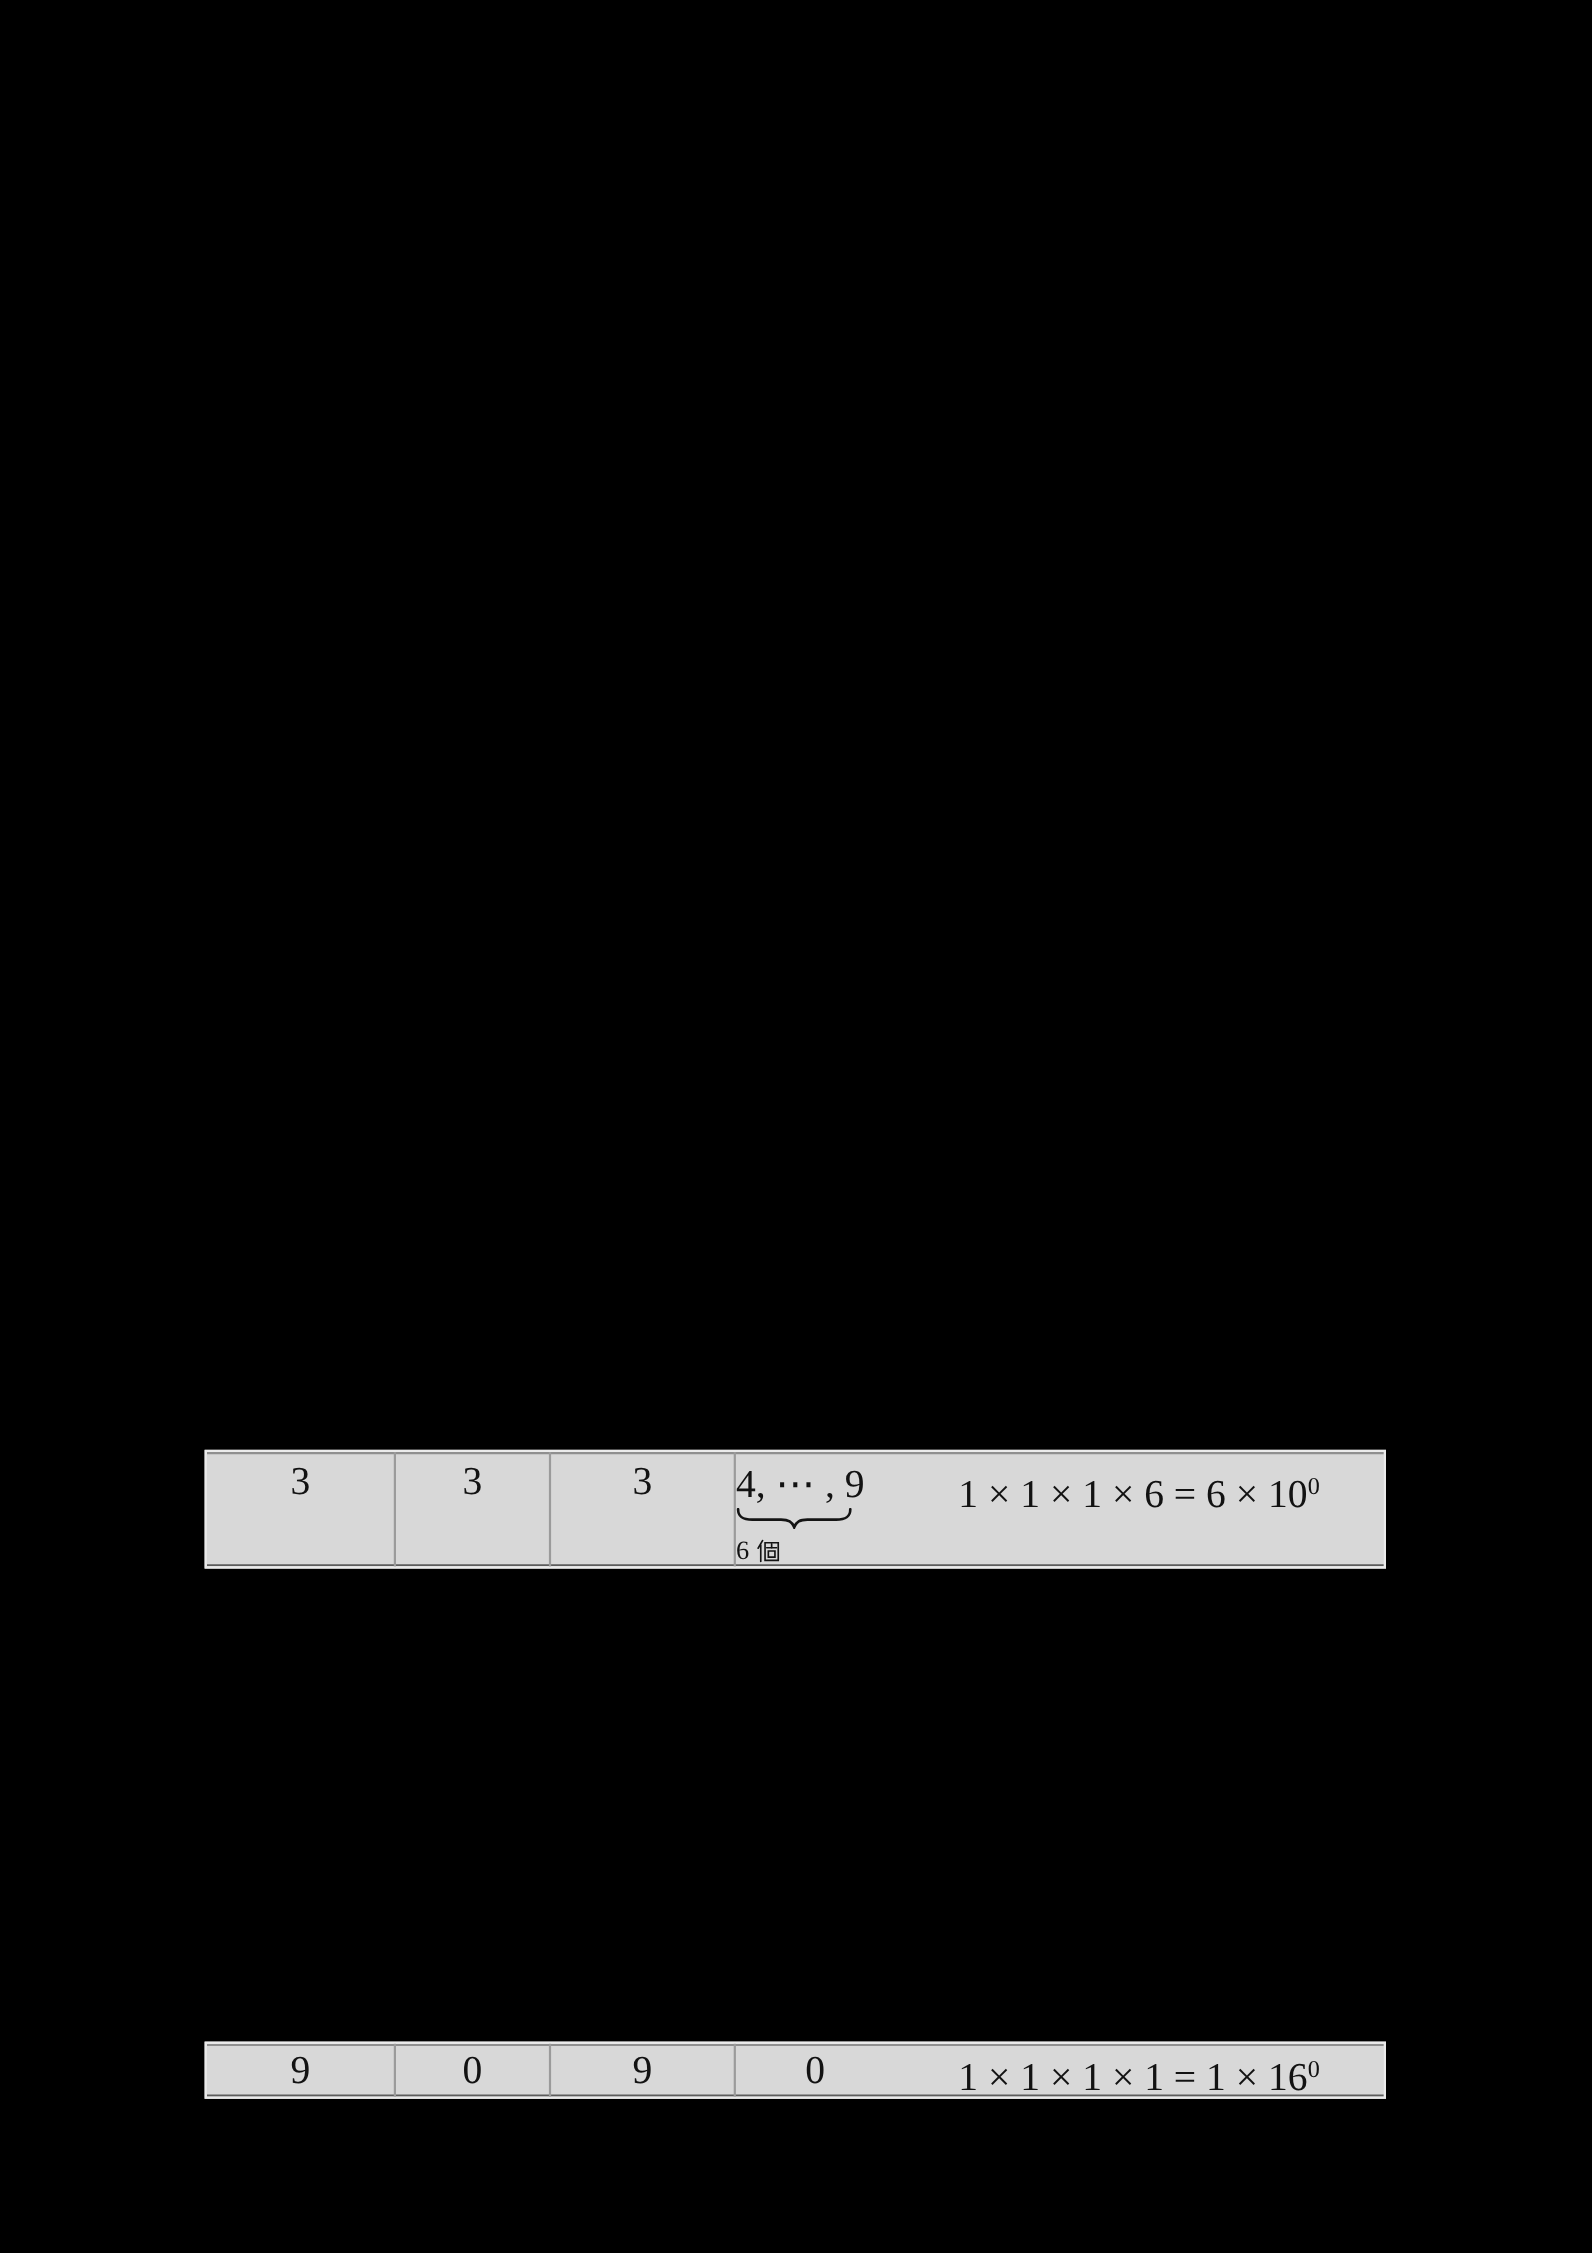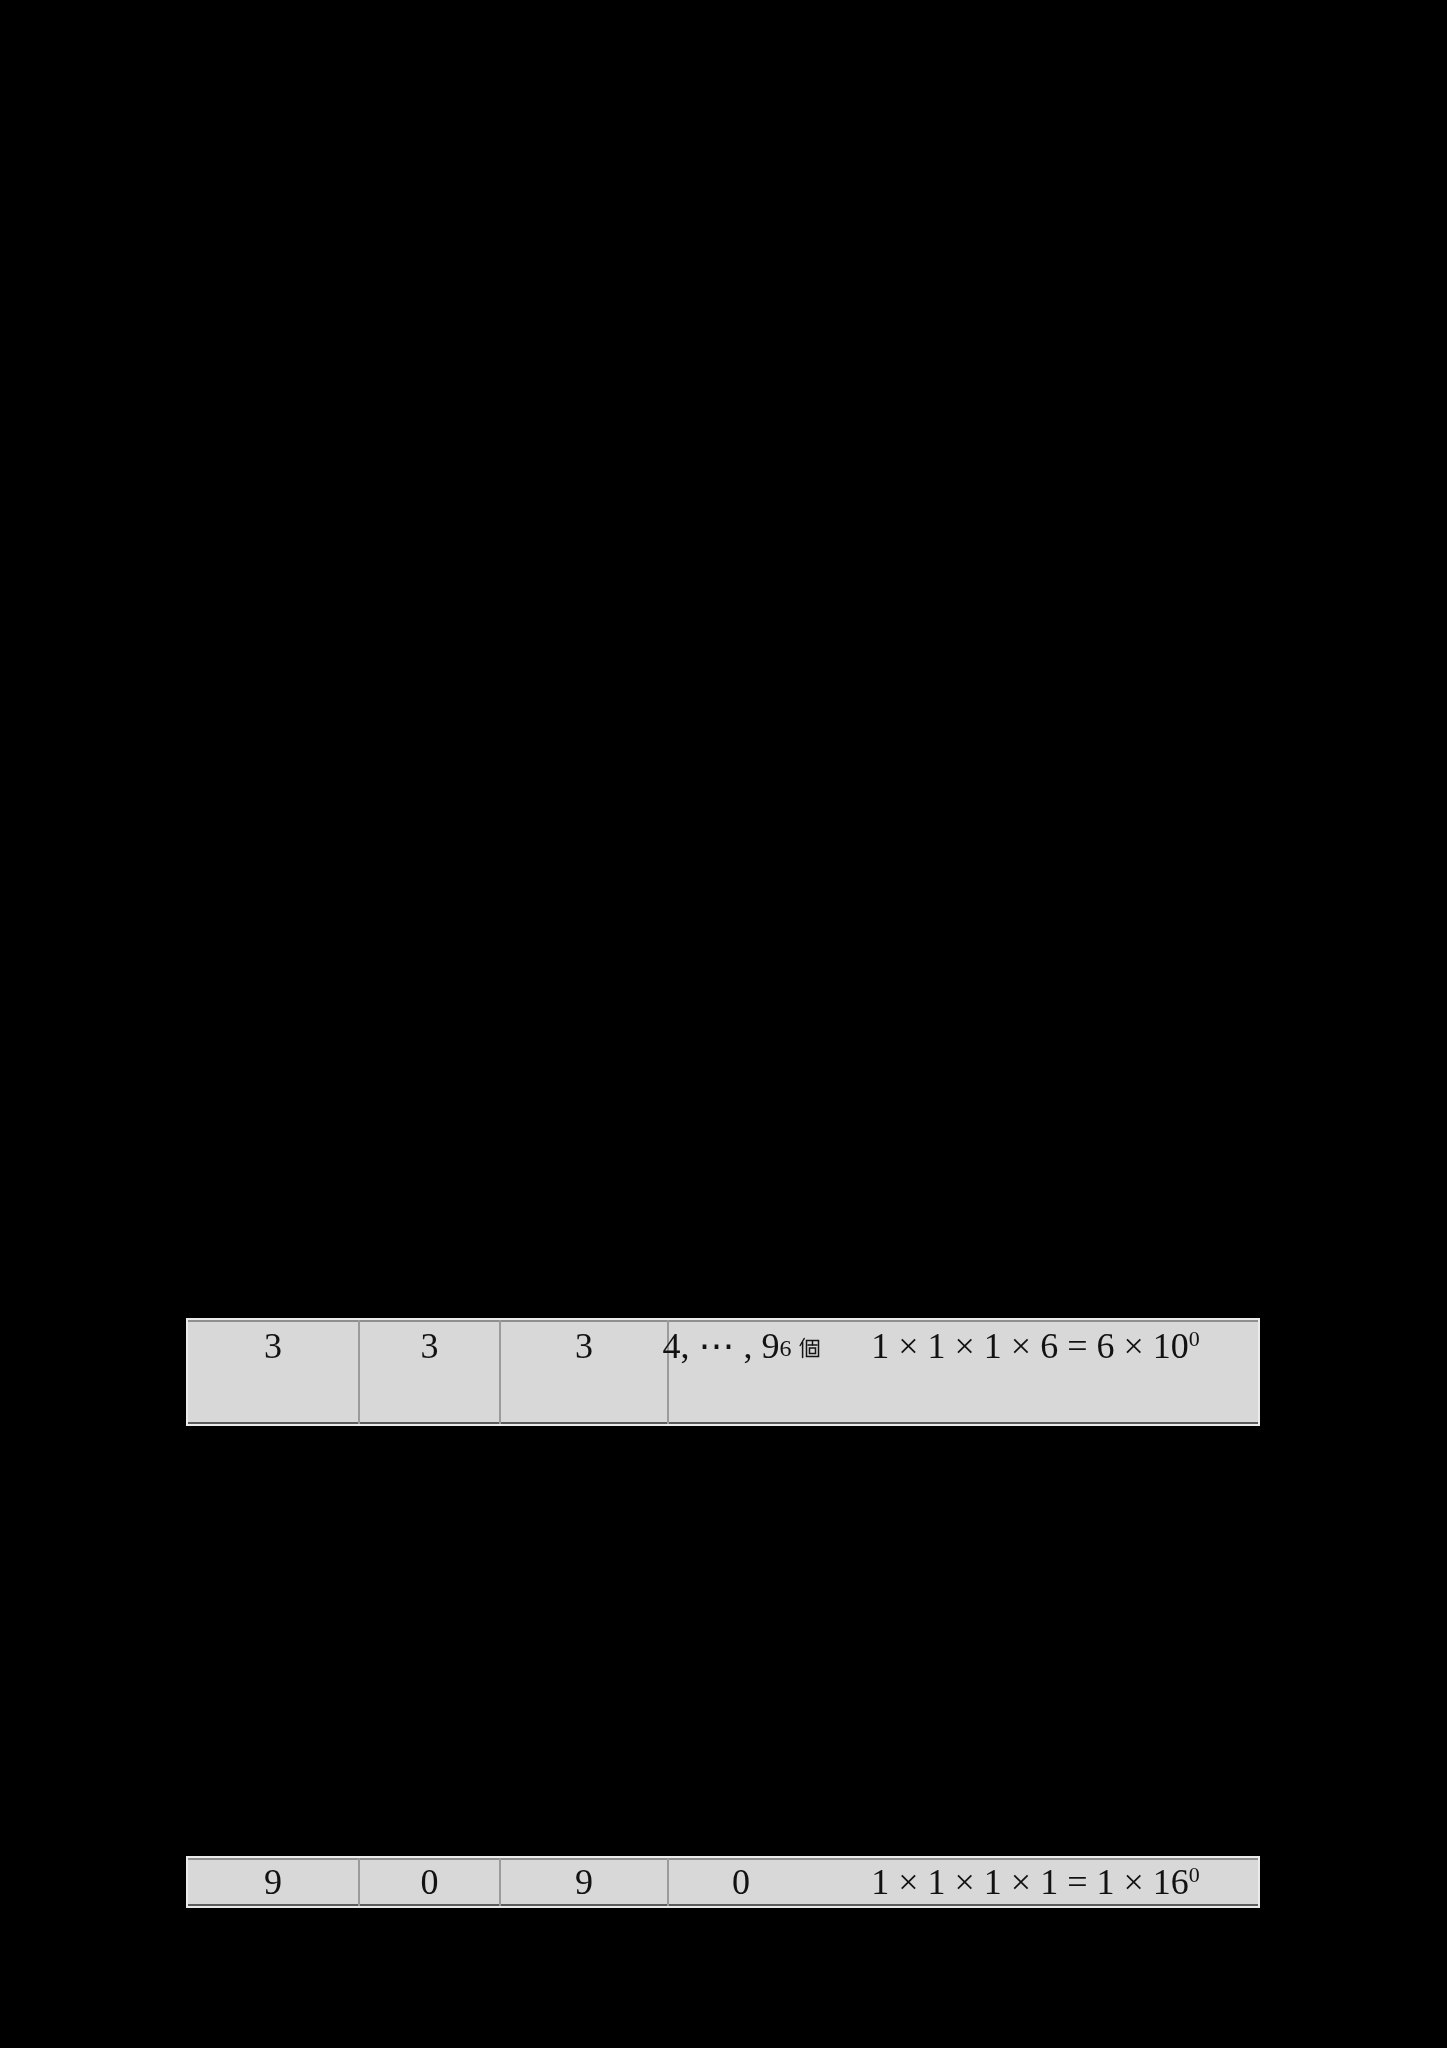--- a/index.html
+++ b/index.html
@@ -32,26 +32,26 @@
     line-height: 36px;
     display: flex;
     justify-content: center;
     overflow: visible;
   }
   .div-r { border-right: 2px solid #9b9b9b; }
   .c1 { width: 172px; }
   .c2 { width: 141px; }
   .c3 { width: 168px; }
   .c4 { width: 144px; }
-  .c5 { flex: 1; }
+  .c5 { flex: 1; margin-top: 12px; }
 
   #table1 .cell { align-items: flex-start; padding-top: 8px; }
   #table2 .cell { align-items: center; padding-top: 0; }
 
-  .range-cell { flex-direction: row; align-items: center; padding-top: 8px; }
+  .range-cell { flex-direction: column; align-items: center; padding-top: 8px; }
   .range-text { line-height: 36px; white-space: nowrap; }
 
   .brace-svg { margin-top: 4px; display: block; }
 
   .brace-label {
     margin-top: 8px;
     font-size: 24px;
     line-height: 24px;
     display: flex;
     align-items: center;

